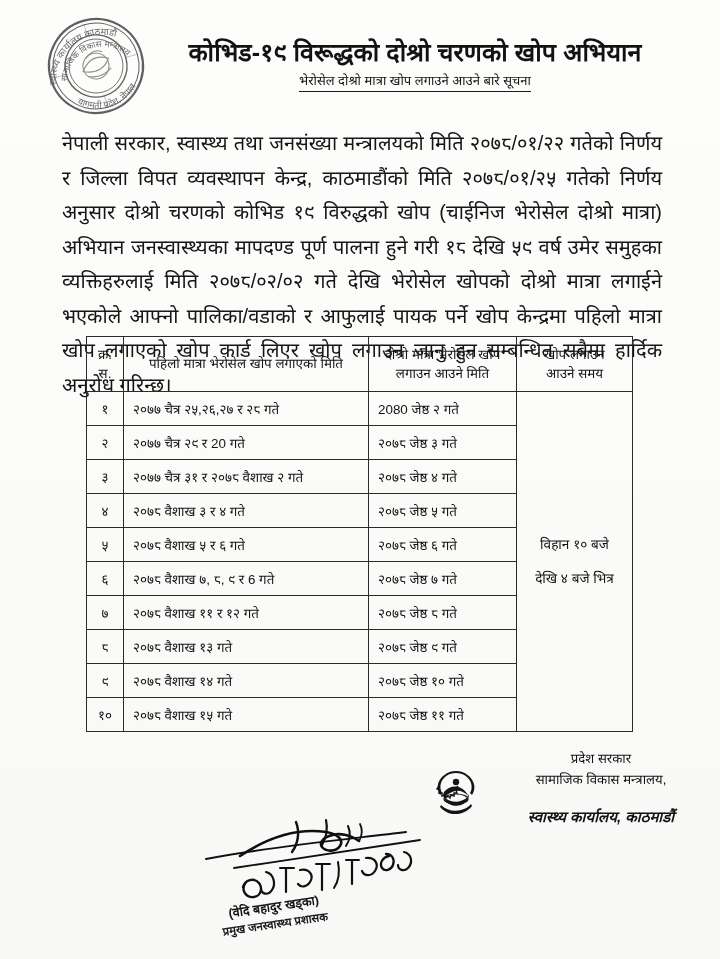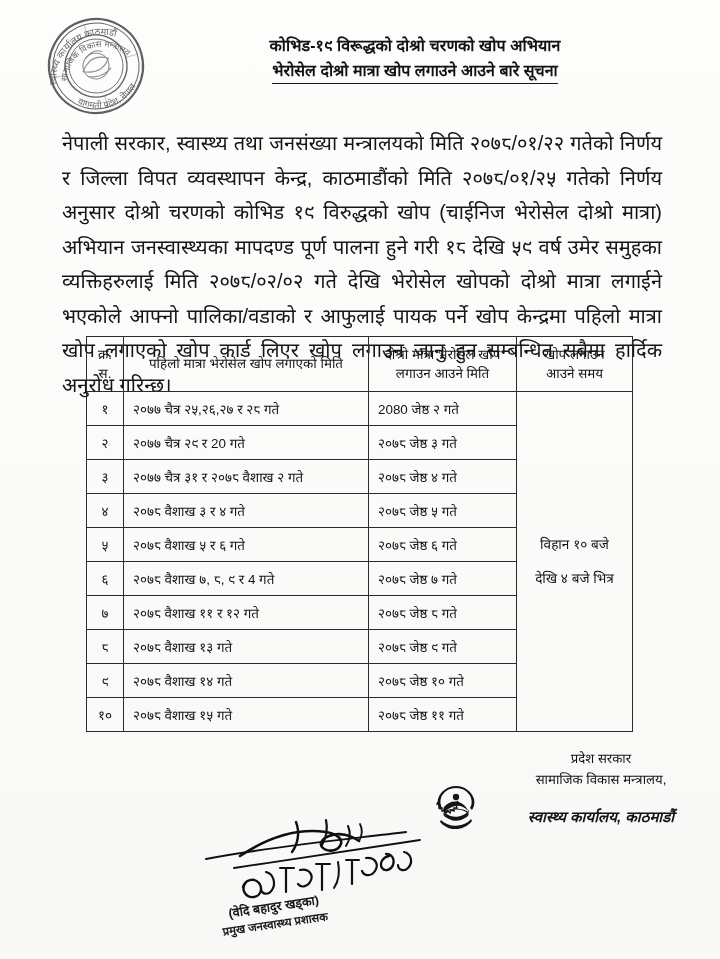--- a/index.html
+++ b/index.html
@@ -42,30 +42,30 @@
   }
 
   .title-block {
     position: absolute;
     left: 150px;
     top: 36px;
     width: 530px;
     text-align: center;
   }
   .title-line1 {
-    font-size: 16px;
+    font-size: 25px;
     font-weight: 700;
     letter-spacing: 0.1px;
     line-height: 1.28;
     white-space: nowrap;
     text-align: center;
   }
   .title-line2 {
-    font-size: 16px;
-    font-weight: 700;
+    font-size: 13px;
+    font-weight: 400;
     line-height: 1.35;
     margin-top: 4px;
     display: inline-block;
     border-bottom: 1.6px solid #1a1a1a;
     padding-bottom: 1px;
     white-space: nowrap;
   }
 
   
   .body-text {
@@ -129,21 +129,21 @@
     margin-left: 20px;
   }
 
   
   .footer-office {
     position: absolute;
     left: 432px;
     top: 748px;
     width: 288px;
     display: flex;
-    align-items: flex-end;
+    align-items: center;
     gap: 2px;
   }
   .emblem {
     width: 48px;
     height: 46px;
     flex: 0 0 48px;
     margin-top: 4px;
   }
   .office-lines {
     flex: 1;
@@ -294,21 +294,21 @@
           <td class="dt">२०७८ वैशाख ३ र ४ गते</td>
           <td class="dt">२०७८ जेष्ठ ५ गते</td>
         </tr>
         <tr>
           <td class="sn">५</td>
           <td class="dt">२०७८ वैशाख ५ र ६ गते</td>
           <td class="dt">२०७८ जेष्ठ ६ गते</td>
         </tr>
         <tr>
           <td class="sn">६</td>
-          <td class="dt">२०७८ वैशाख ७, ८, ९ र 4 गते</td>
+          <td class="dt">२०७८ वैशाख ७, ८, ९ र 6 गते</td>
           <td class="dt">२०७८ जेष्ठ ७ गते</td>
         </tr>
         <tr>
           <td class="sn">७</td>
           <td class="dt">२०७८ वैशाख ११ र १२ गते</td>
           <td class="dt">२०७८ जेष्ठ ८ गते</td>
         </tr>
         <tr>
           <td class="sn">८</td>
           <td class="dt">२०७८ वैशाख १३ गते</td>

